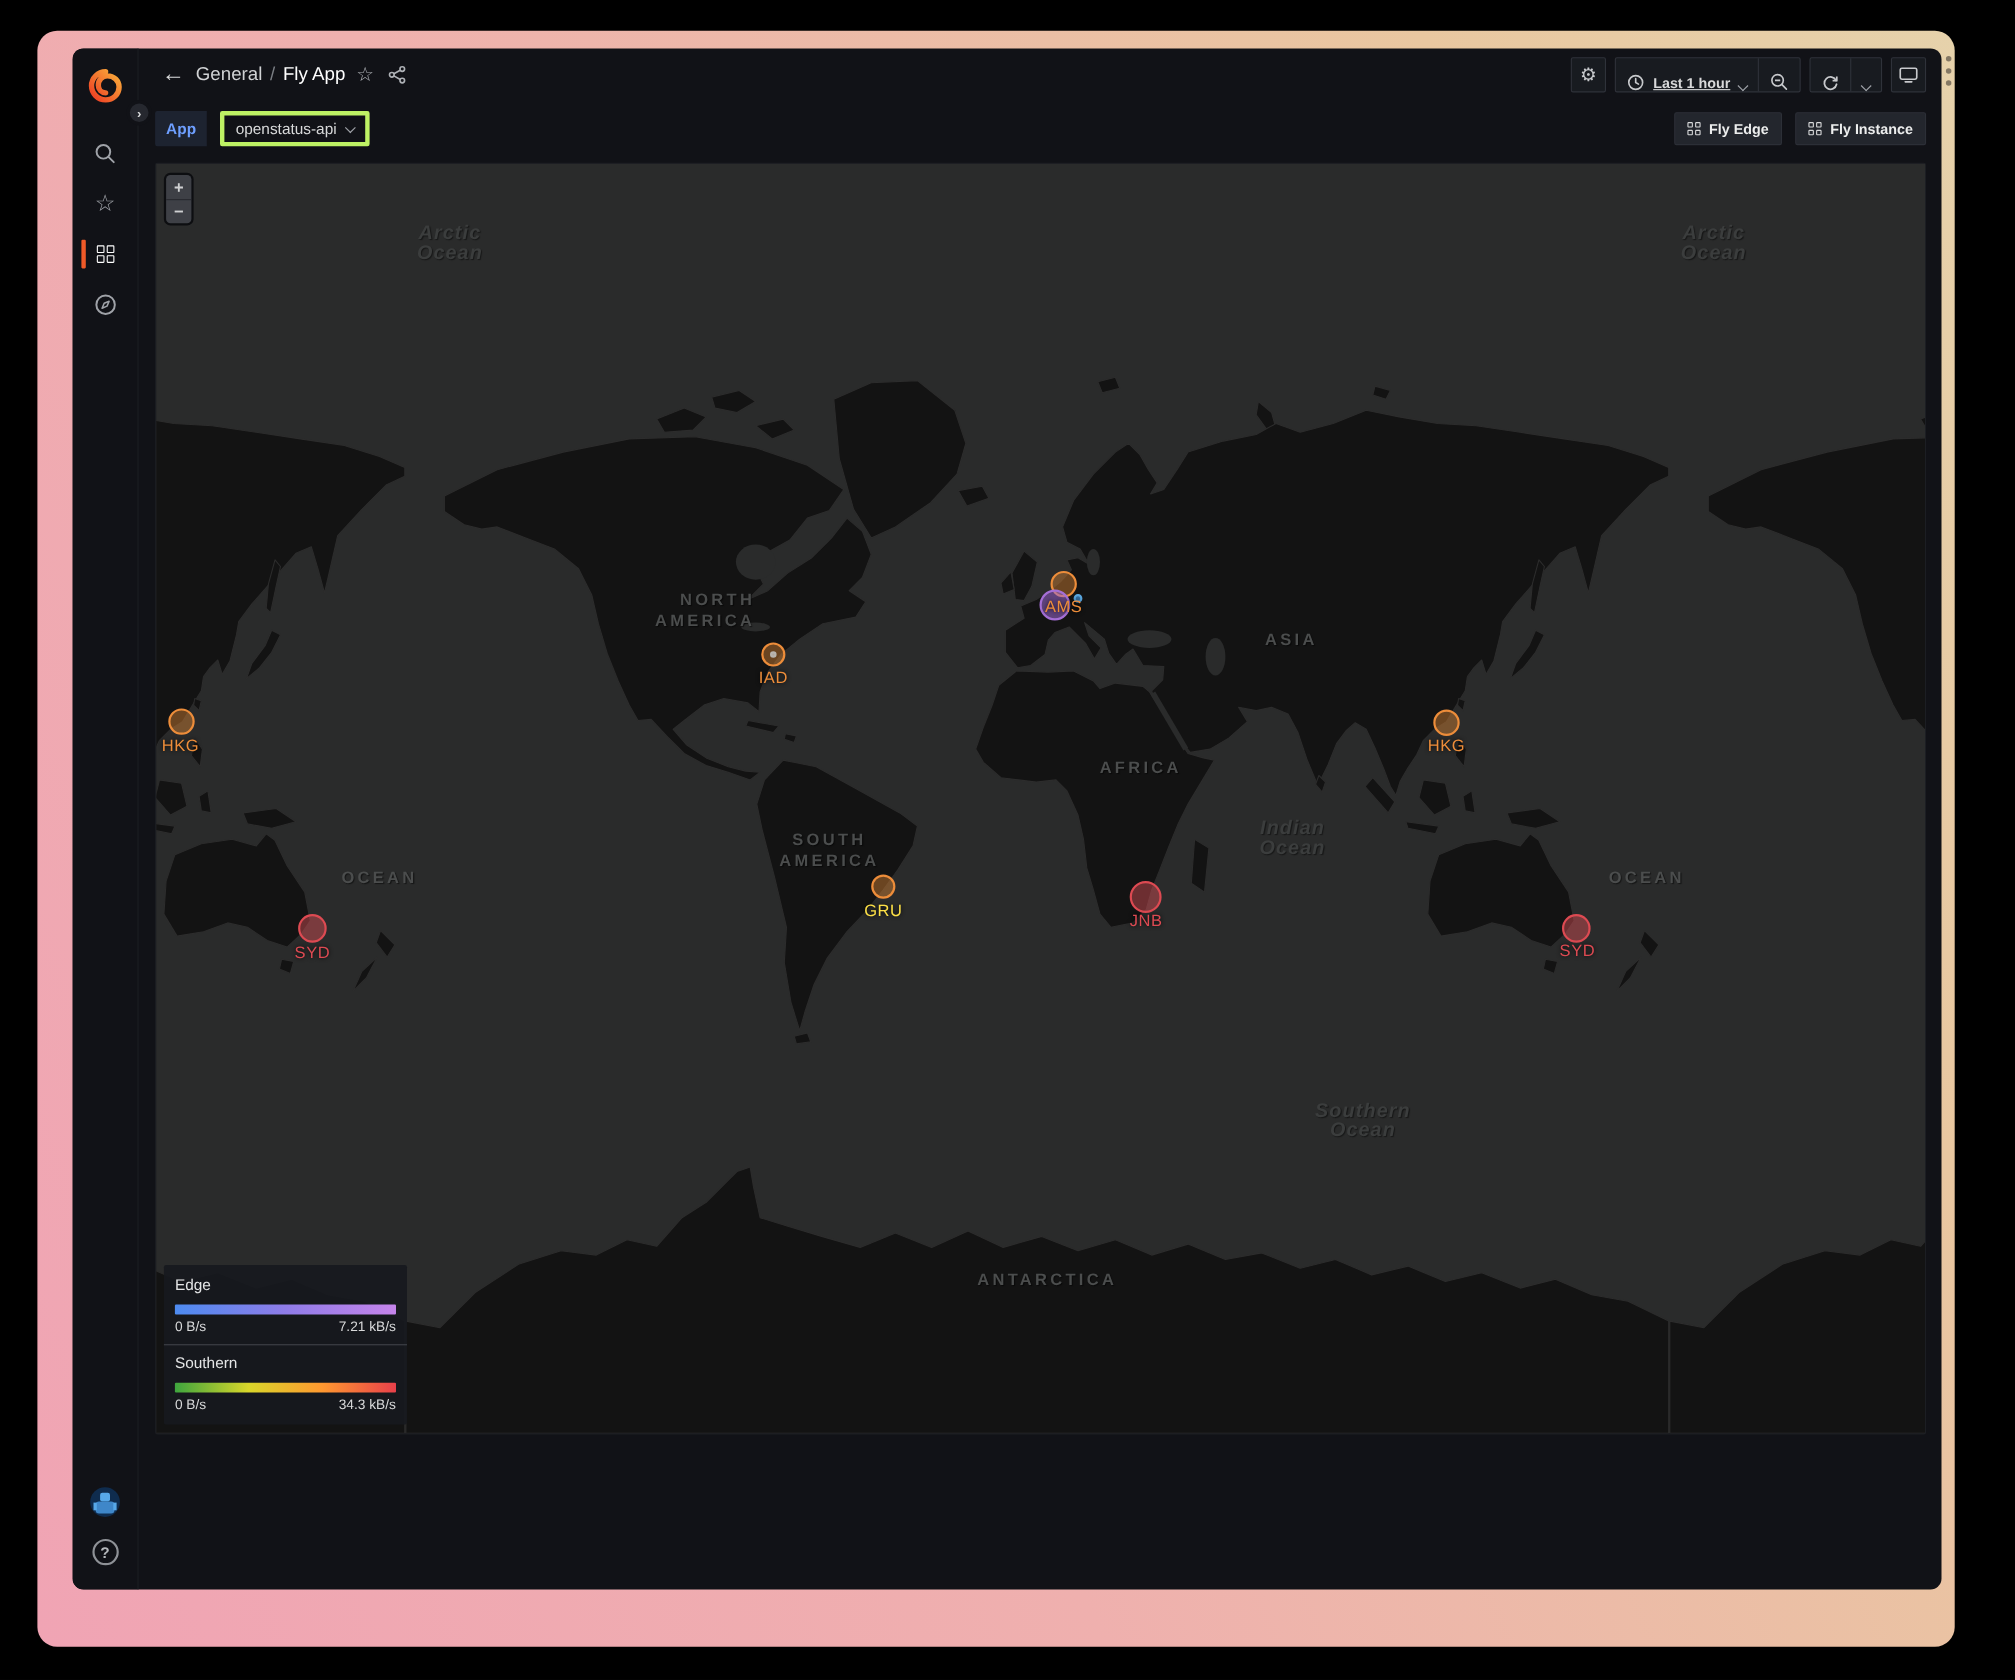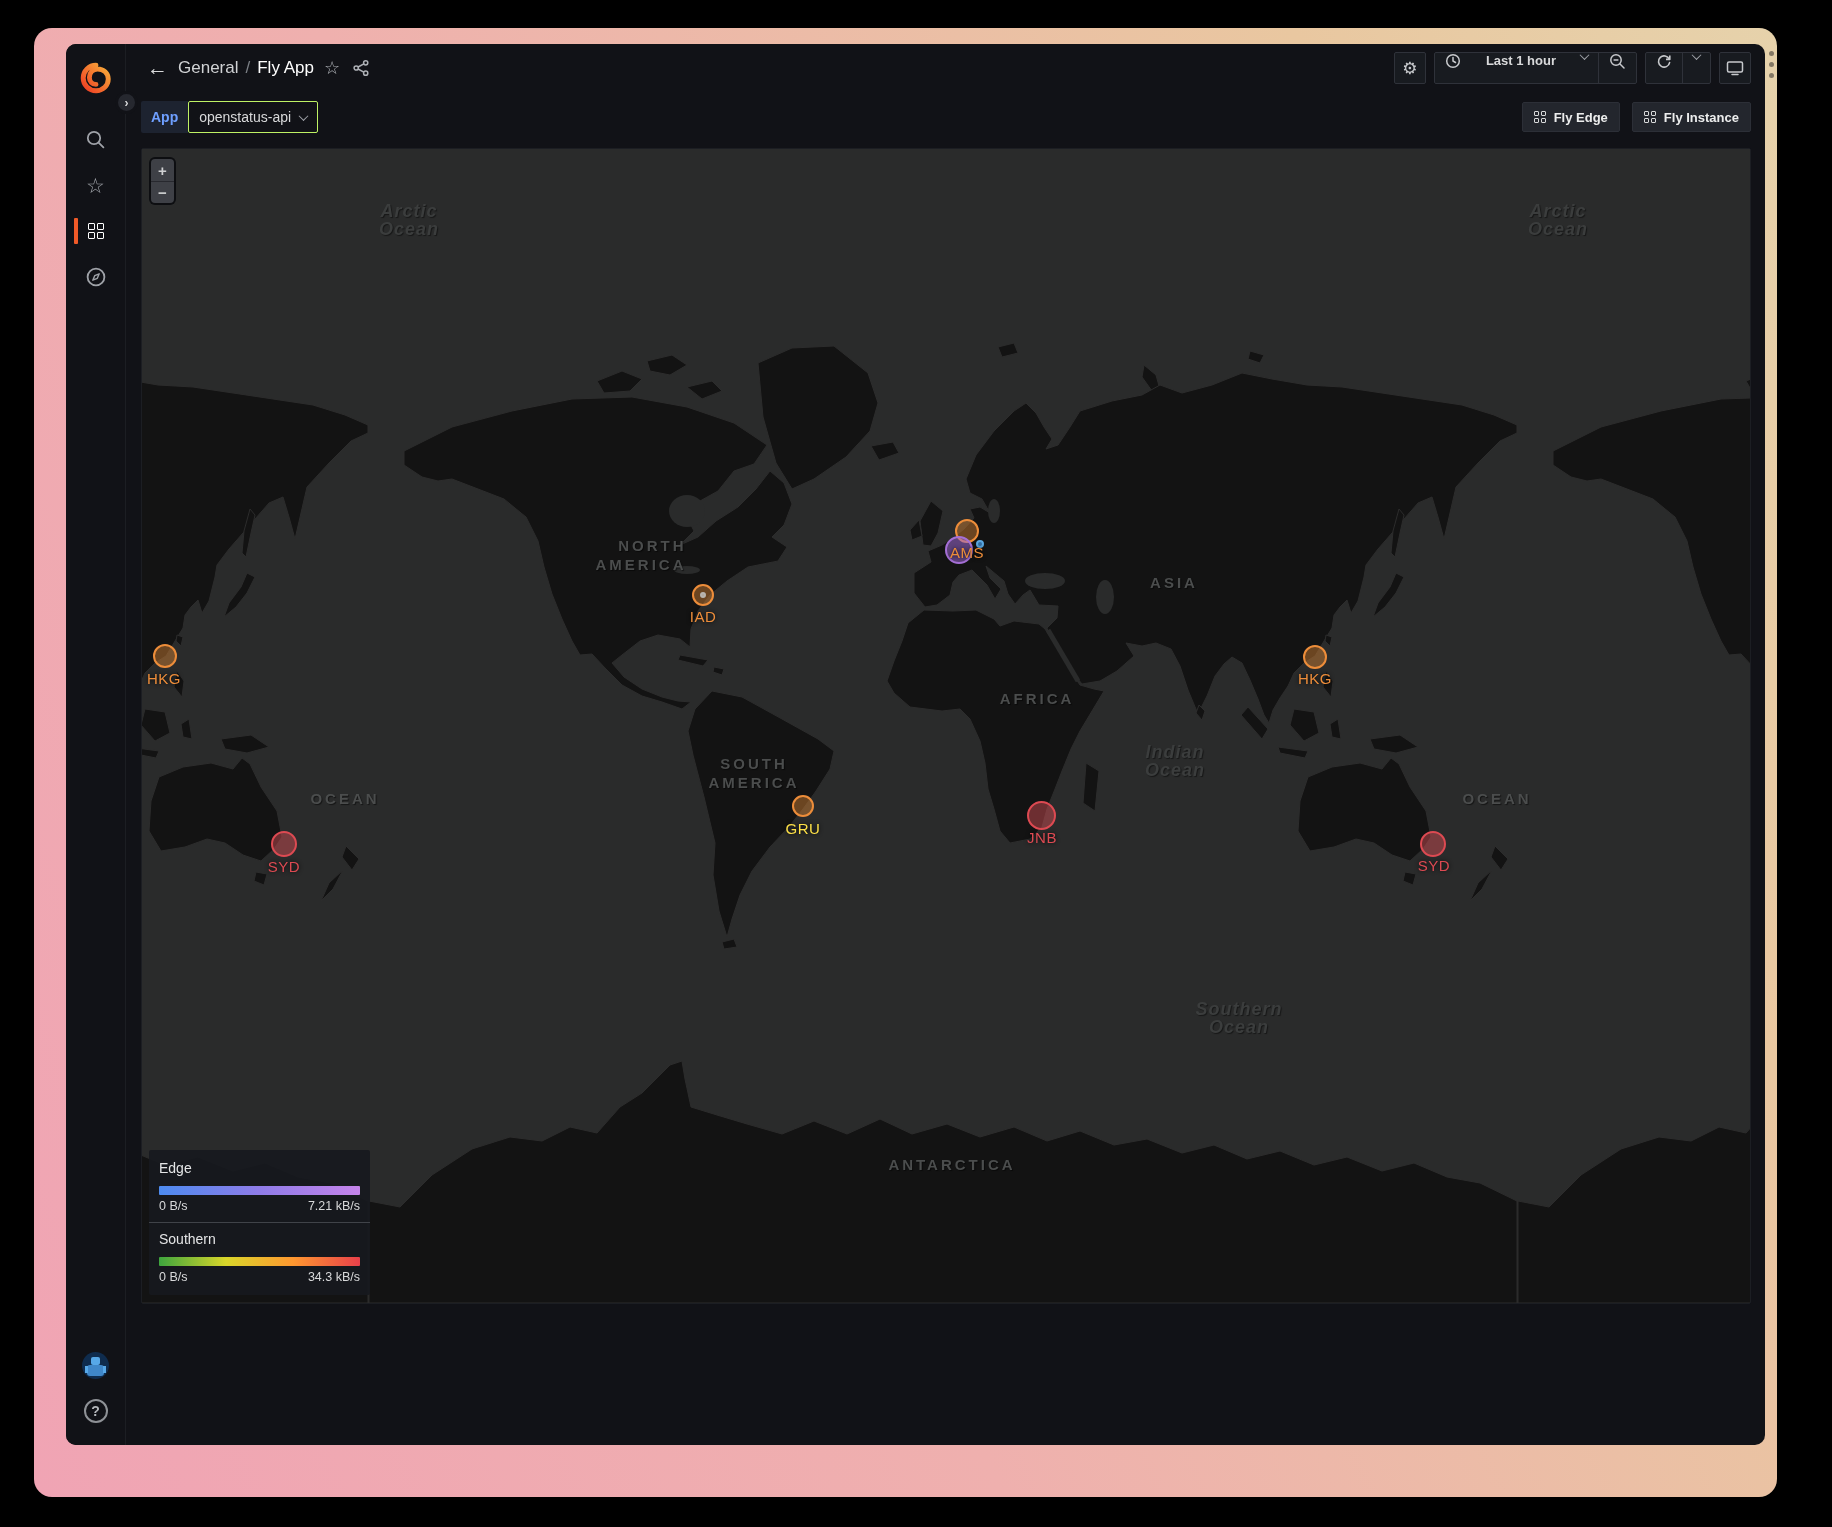--- a/index.html
+++ b/index.html
@@ -42,32 +42,32 @@
   .breadcrumb { font-size:17px; display:flex; align-items:center; gap:7px; }
   .bc-folder { color:#d0d2d4; cursor:pointer; }
   .bc-sep { color:#7b7f85; }
   .bc-title { color:#ffffff; }
   .bc-star { font-size:18px; color:#aeb1b6; margin-left:10px; cursor:pointer; }
   .share-icon { margin-left:12px; cursor:pointer; display:flex; }
   .row1-right { margin-left:auto; display:flex; align-items:center; gap:8px; }
   .tb-btn { height:32px; min-width:32px; background:#181b20; border:1px solid #2f323a; border-radius:2px;
             display:flex; align-items:center; justify-content:center; color:#c7c9cc; cursor:pointer; }
   .tb-group { height:32px; display:flex; align-items:stretch; background:#181b20; border:1px solid #2f323a; border-radius:2px; }
-  .tb-seg { display:flex; align-items:flex-start; gap:25px; padding:0 10px; cursor:pointer; color:#d8d9da; }
+  .tb-seg { display:flex; align-items:flex-end; gap:8px; padding:0 10px; cursor:pointer; color:#d8d9da;text-decoration:underline; }
   .tb-seg + .tb-seg { border-left:1px solid #2f323a; }
   .gear-glyph { font-size:17px; line-height:1; }
   .time-text { font-size:13px; font-weight:700; color:#d8d9da; }
   .chev { width:7px; height:7px; border-right:1.5px solid #9fa2a8; border-bottom:1.5px solid #9fa2a8;
           transform:rotate(45deg) translate(-1px,-1px); }
 
   .row2 { height:50px; display:flex; align-items:center; padding:0 14px; }
   .var-label { height:32px; display:flex; align-items:center; padding:0 10px; background:#1d2330;
                color:#6e9fff; font-size:14px; font-weight:600; border-radius:2px 0 0 2px; cursor:pointer; }
-  .var-value { height:32px; display:flex; align-items:center; gap:9px; padding:0 10px; margin-left:0;
-               border:1px solid #bef264; border-radius:2px; color:#d8d9da; font-size:14px; cursor:pointer; }
+  .var-value { height:32px; display:flex; align-items:center; gap:9px; padding:0 10px; margin-left:12px;
+               border:4px solid #bef264; border-radius:2px; color:#d8d9da; font-size:14px; cursor:pointer; }
   .row2-right { margin-left:auto; display:flex; gap:12px; }
   .link-btn { height:30px; display:flex; align-items:center; gap:8px; padding:0 11px; background:#23262d;
               border:1px solid #2c2f37; border-radius:2px; color:#eceded; font-size:13px; font-weight:700; cursor:pointer; }
   .grid-ico { display:grid; grid-template-columns:5px 5px; grid-template-rows:5px 5px; gap:2px; }
   .grid-ico span { border:1.4px solid #d8d9da; border-radius:1px; }
   .grid-ico.big { grid-template-columns:7px 7px; grid-template-rows:7px 7px; }
   .grid-ico.big span { border-width:1.6px; }
   .grid-ico.active span { border-color:#ffffff; }
 
   

